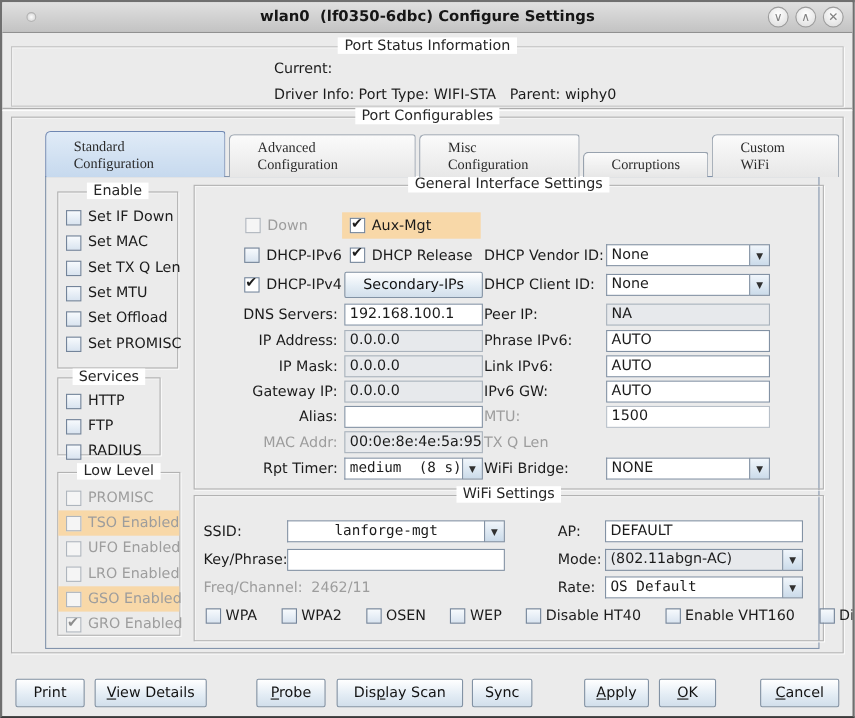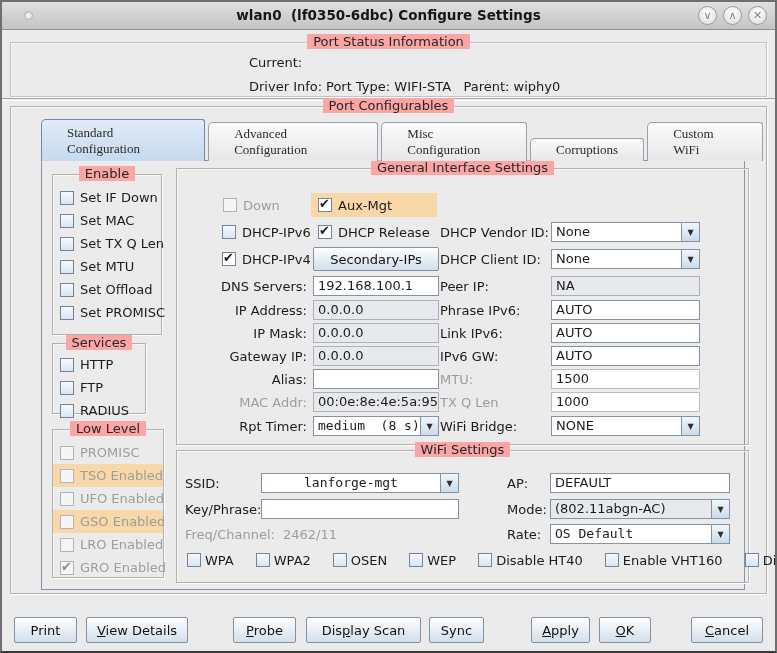--- a/index.html
+++ b/index.html
@@ -10,21 +10,21 @@
   
   .titlebar { position:absolute; left:0; top:0; right:0; height:28px; background:linear-gradient(#e0e0e0,#c3c3c3); border-bottom:1px solid #919191; }
   .tb-title { position:absolute; left:0; right:0; top:5px; text-align:center; font-weight:bold; font-size:13.5px; color:#161616; white-space:pre; }
   .tb-dot { position:absolute; left:22px; top:9px; width:9px; height:9px; border-radius:50%; background:radial-gradient(#fbfbfb,#d0d0d0); border:1px solid #b3b3b3; }
   .tb-btns { position:absolute; right:8px; top:4px; display:flex; gap:6px; }
   .tbb { width:19px; height:19px; border-radius:50%; border:1px solid #9c9c9c; background:radial-gradient(circle at 50% 35%,#ffffff,#dadada); color:#828282; font-size:11px; line-height:17px; text-align:center; cursor:default; }
 
   
   .group { position:absolute; border:1px solid #b2b2b2; box-shadow:1px 1px 0 rgba(255,255,255,.9), inset 1px 1px 0 rgba(255,255,255,.55); }
   .legend { position:absolute; top:-9px; left:0; right:0; text-align:center; pointer-events:none; white-space:nowrap; }
-  .legend span { background:#fca5a5; padding:0 6px; color:#262626; }
+  .legend span { background:#ffffff; padding:0 6px; color:#262626; }
 
   .sep { position:absolute; left:0; right:0; top:96px; height:3px; border-top:1px solid #a6a6a6; border-bottom:1px solid #fcfcfc; }
 
   #port-status { left:8px; top:40px; right:8px; height:55px; border-color:#c4c4c4; }
   .ps-row { position:absolute; left:0; right:0; height:18px; }
   .ps-label { position:absolute; left:238px; white-space:pre; }
   .ps-value { position:absolute; left:315px; white-space:pre; }
 
   #configurables { left:8px; top:104px; right:8px; height:488px; }
 
@@ -181,27 +181,27 @@
             <span class="cblabel">PROMISC</span>
           </div>
         <div class="cbrow dis hl">
             <span class="cb"></span>
             <span class="cblabel">TSO Enabled</span>
           </div>
         <div class="cbrow dis">
             <span class="cb"></span>
             <span class="cblabel">UFO Enabled</span>
           </div>
+        <div class="cbrow dis">
+            <span class="cb"></span>
+            <span class="cblabel">LRO Enabled</span>
+          </div>
         <div class="cbrow dis hl">
             <span class="cb"></span>
             <span class="cblabel">GSO Enabled</span>
-          </div>
-        <div class="cbrow dis">
-            <span class="cb"></span>
-            <span class="cblabel">LRO Enabled</span>
           </div>
         <div class="cbrow dis">
             <span class="cb on"></span>
             <span class="cblabel">GRO Enabled</span>
           </div>
       </div>
 
       <div class="group" id="g-general">
         <div class="legend"><span>General Interface Settings</span></div>
 
@@ -279,21 +279,20 @@
           <span class="glabel gl-mid">Alias:</span>
           <div class="fld c-mfld"></div>
           <span class="glabel gl-right dim">MTU:</span>
           <div class="fld lite c-rfld">1500</div>
         </div>
 
         <div class="grow" style="top:223px">
           <span class="glabel gl-mid dim">MAC Addr:</span>
           <div class="fld ro c-mfld">00:0e:8e:4e:5a:95</div>
           <span class="glabel gl-right dim">TX Q Len</span>
-          <div class="fld lite c-rfld">1000</div>
         </div>
 
         <div class="grow" style="top:247px">
           <span class="glabel gl-mid">Rpt Timer:</span>
           <div class="combo c-mfld">
               <span class="ctext mono">medium  (8 s)</span>
               <span class="cbtn">▼</span>
             </div>
           <span class="glabel gl-right">WiFi Bridge:</span>
           <div class="combo c-rfld">

